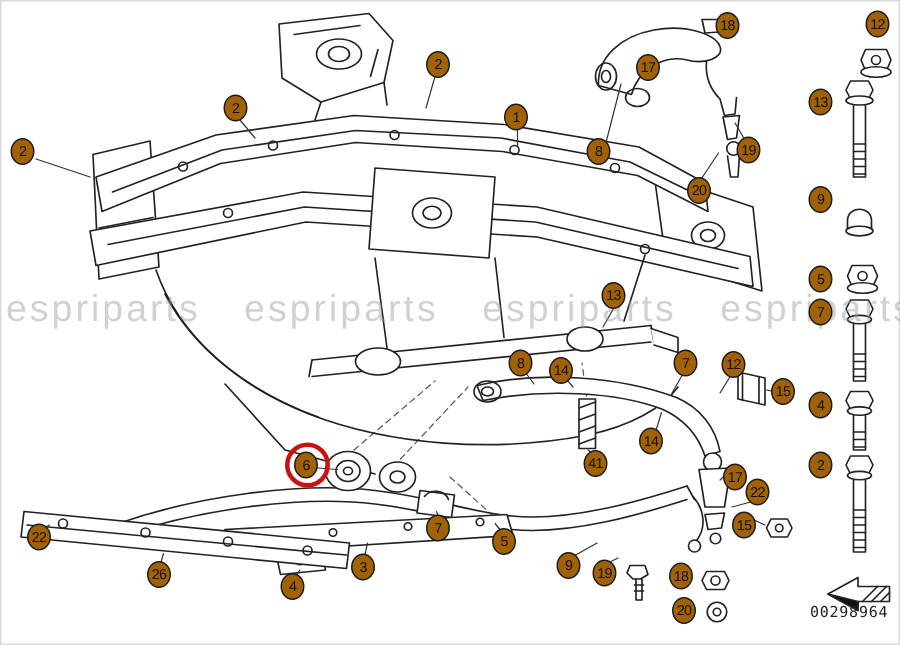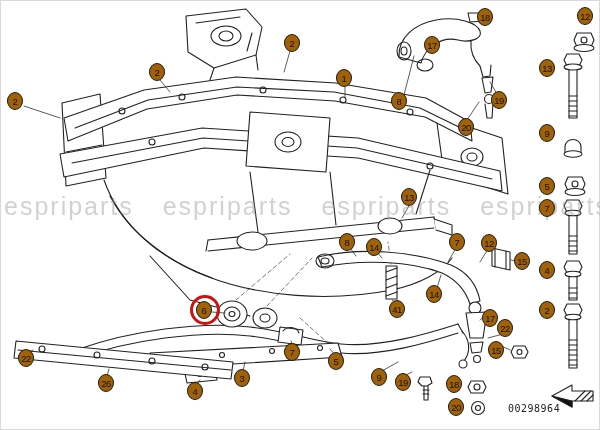--- a/index.html
+++ b/index.html
@@ -19,21 +19,21 @@
     position:absolute;width:16px;height:18px;box-sizing:border-box;
     margin-left:-9px;margin-top:-9px;border:1.5px solid #1c1c1c;border-radius:50%;
     background:#a16207;display:flex;align-items:center;justify-content:center;
     font-size:9.5px;font-weight:normal;color:#111;letter-spacing:-0.5px;
   }
   .hl-ring{
     position:absolute;width:30px;height:30px;box-sizing:border-box;
     margin-left:-15px;margin-top:-15px;border:3px solid #cc1111;border-radius:50%;
   }
   .part-number{
-    position:absolute;left:508px;top:403px;z-index:4;
+    position:absolute;left:540px;top:403px;z-index:4;
     font-family:"DejaVu Sans Mono",monospace;font-size:10px;color:#222;letter-spacing:0.5px;
   }
 </style>
 </head>
 <body>
 
 <div class="stage">
 
   <svg viewBox="0 0 600 430" width="600" height="430">
     <g fill="none" stroke="#222" stroke-width="1.1" stroke-linecap="round" stroke-linejoin="round">

